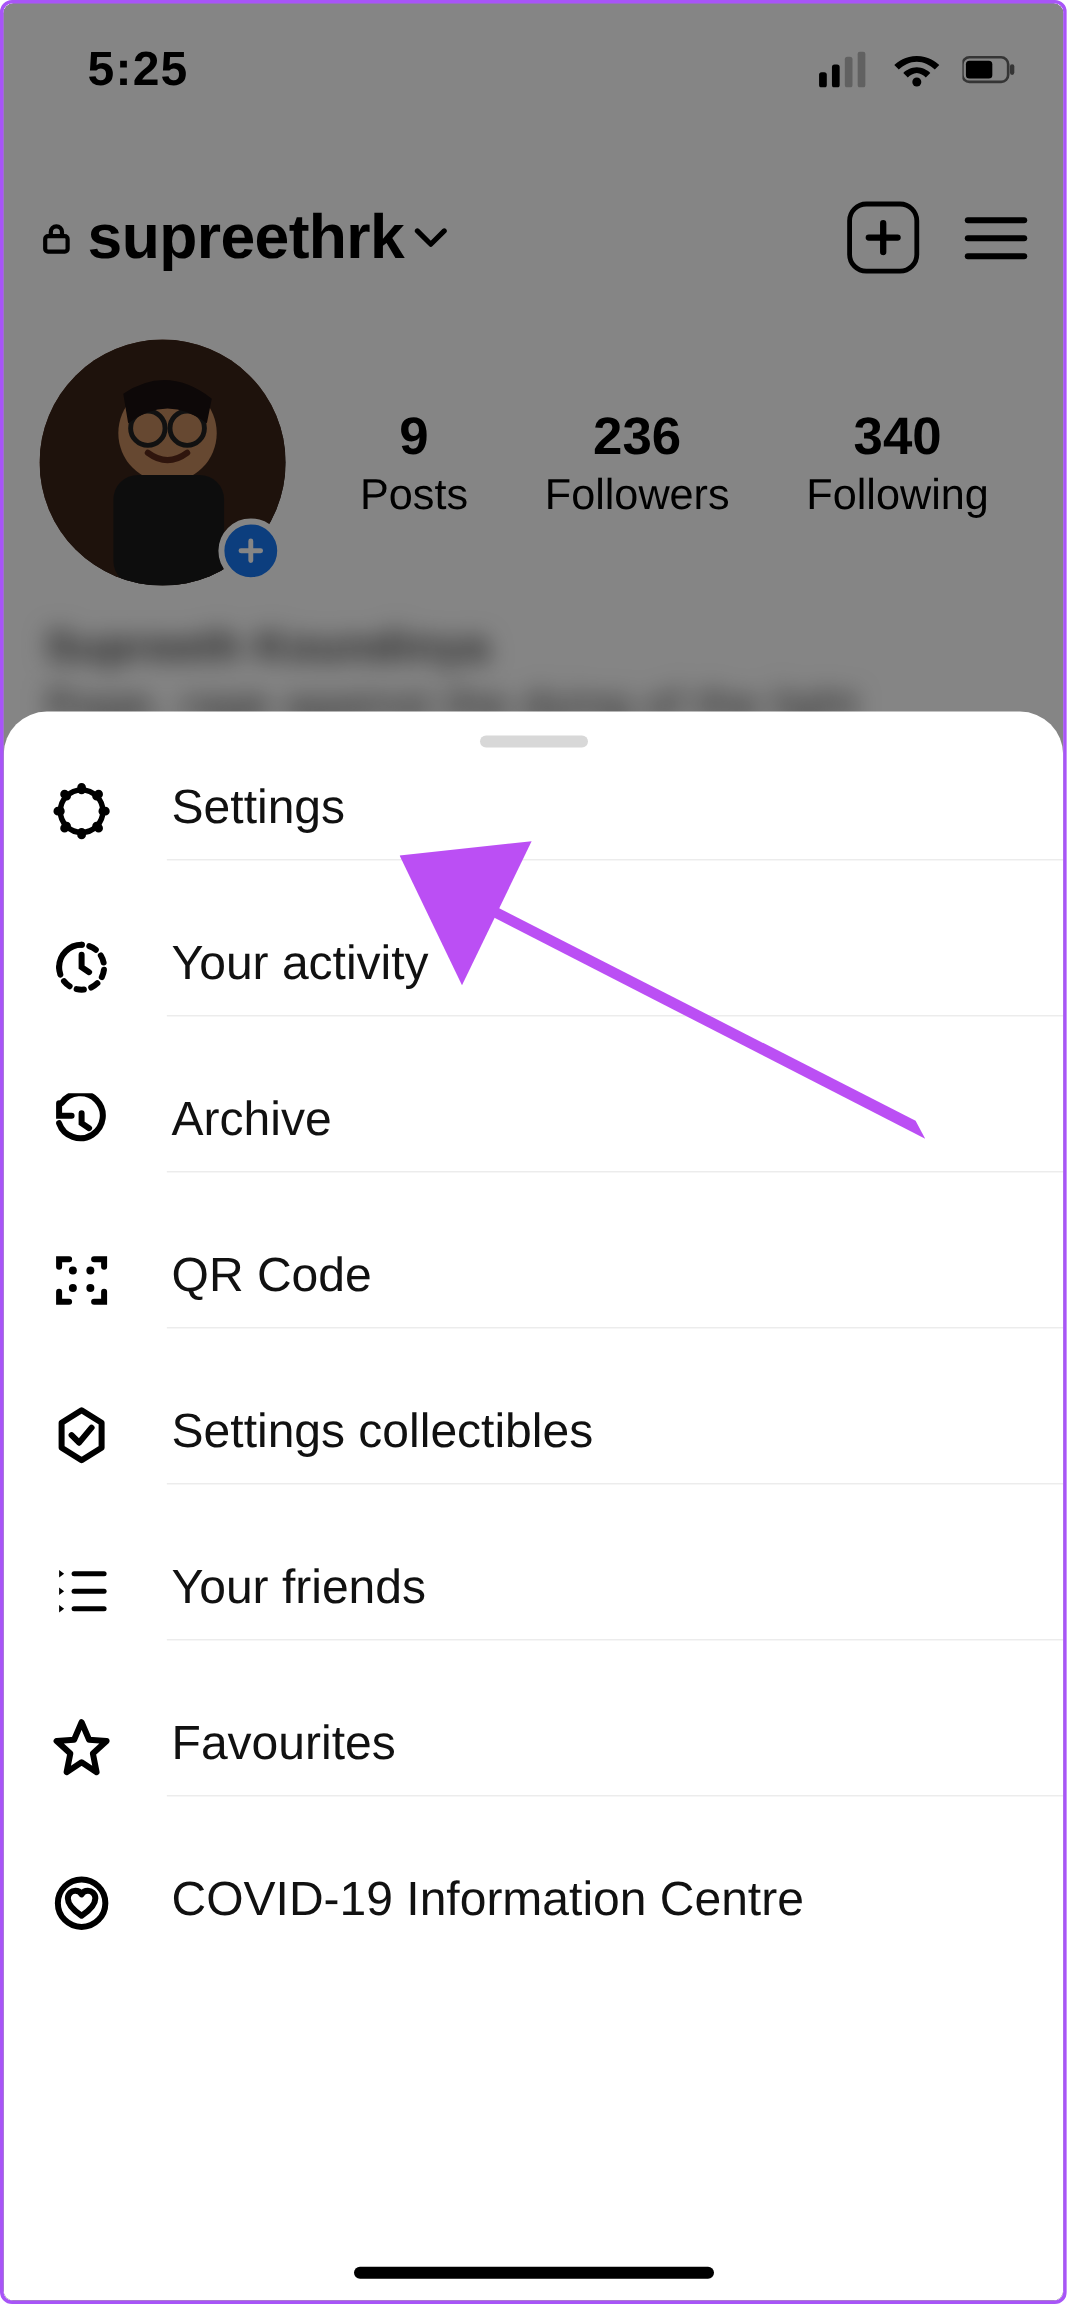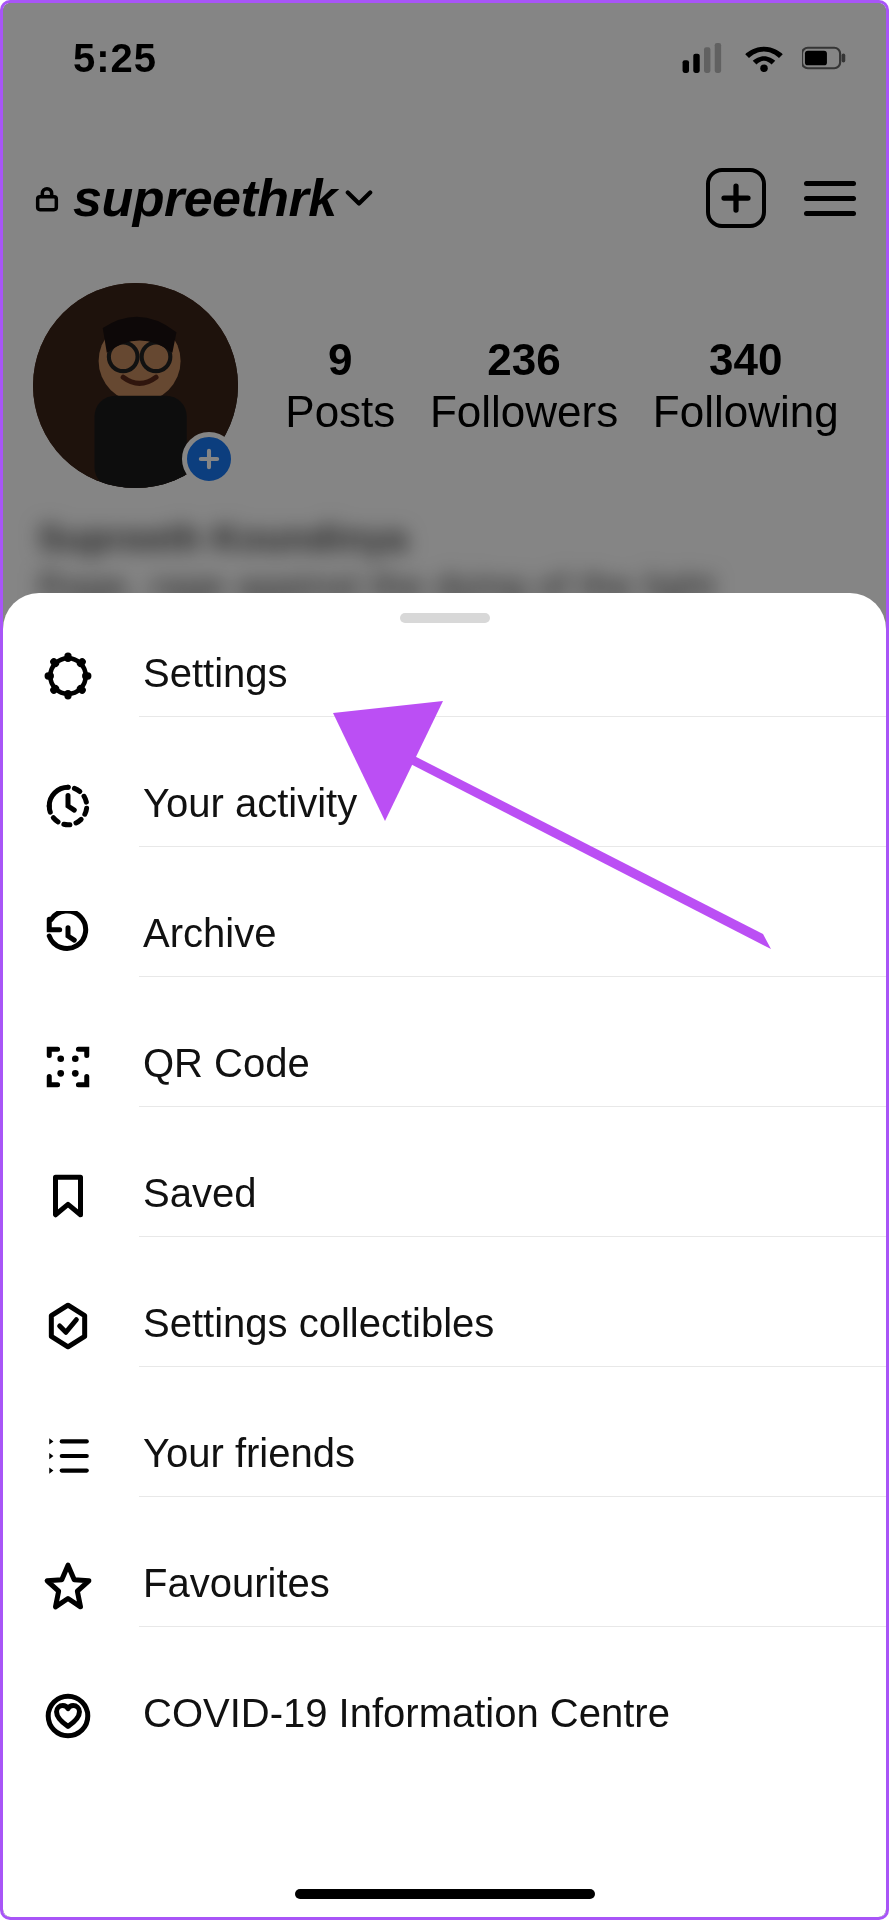--- a/index.html
+++ b/index.html
@@ -49,21 +49,20 @@
     display: flex;
     align-items: center;
     padding: 0 30px;
     height: 110px;
   }
   .lock-icon { width: 28px; height: 28px; margin-right: 12px; }
   .username {
     font-size: 52px;
     font-weight: 700;
     letter-spacing: -0.5px;
-    font-style: italic;
   }
   .chevron { margin-left: 8px; width: 28px; height: 24px; }
   .header-spacer { flex: 1; }
   .add-btn {
     width: 60px; height: 60px;
     border: 4px solid #000;
     border-radius: 16px;
     display: flex; align-items: center; justify-content: center;
     margin-right: 38px;
   }
@@ -90,21 +89,21 @@
     width: 54px; height: 54px;
     background: #1877f2;
     border: 5px solid #fff;
     border-radius: 50%;
     display: flex; align-items: center; justify-content: center;
     color: #fff;
   }
   .stats { flex: 1; display: flex; justify-content: space-around; }
   .stat { text-align: center; }
   .stat-num { font-size: 44px; font-weight: 700; }
-  .stat-label { font-size: 44px; margin-top: 2px; }
+  .stat-label { font-size: 36px; margin-top: 2px; }
 
   .bio { padding: 20px 35px; }
   .bio-line1 { font-size: 36px; font-weight: 600; color: #333; filter: blur(10px); letter-spacing: 1px; }
   .bio-line2 { font-size: 36px; color: #333; margin-top: 6px; filter: blur(10px); letter-spacing: 1px; }
 
   
   .dim {
     position: absolute;
     inset: 0;
     background: rgba(0,0,0,0.48);
@@ -315,28 +314,20 @@
             <path d="M3 7 V4 H7 M17 4 H21 V7 M21 17 V21 H17 M7 21 H3 V17"></path>
             <circle cx="8.5" cy="8.5" r="1.6" fill="#000" stroke="none"></circle>
             <circle cx="15.5" cy="8.5" r="1.6" fill="#000" stroke="none"></circle>
             <circle cx="8.5" cy="15.5" r="1.6" fill="#000" stroke="none"></circle>
             <circle cx="15.5" cy="15.5" r="1.6" fill="#000" stroke="none"></circle>
           </svg>
         </span>
         <span class="menu-label">QR Code</span>
       </div>
 
-      <div class="menu-item">
-        <span class="menu-icon">
-          <svg viewBox="0 0 24 24" width="50" height="50" fill="none" stroke="#000" stroke-width="2.4" stroke-linejoin="round">
-            <path d="M6 3 H18 V21 L12 16 L6 21 Z"></path>
-          </svg>
-        </span>
-        <span class="menu-label">Saved</span>
-      </div>
 
       <div class="menu-item">
         <span class="menu-icon">
           <svg viewBox="0 0 24 24" width="50" height="50" fill="none" stroke="#000" stroke-width="2.4" stroke-linejoin="round">
             <path d="M12 2 L20 7 V17 L12 22 L4 17 V7 Z"></path>
             <path d="M8 12 L11 15 L16 9" stroke-linecap="round"></path>
           </svg>
         </span>
         <span class="menu-label">Settings collectibles</span>
       </div>

